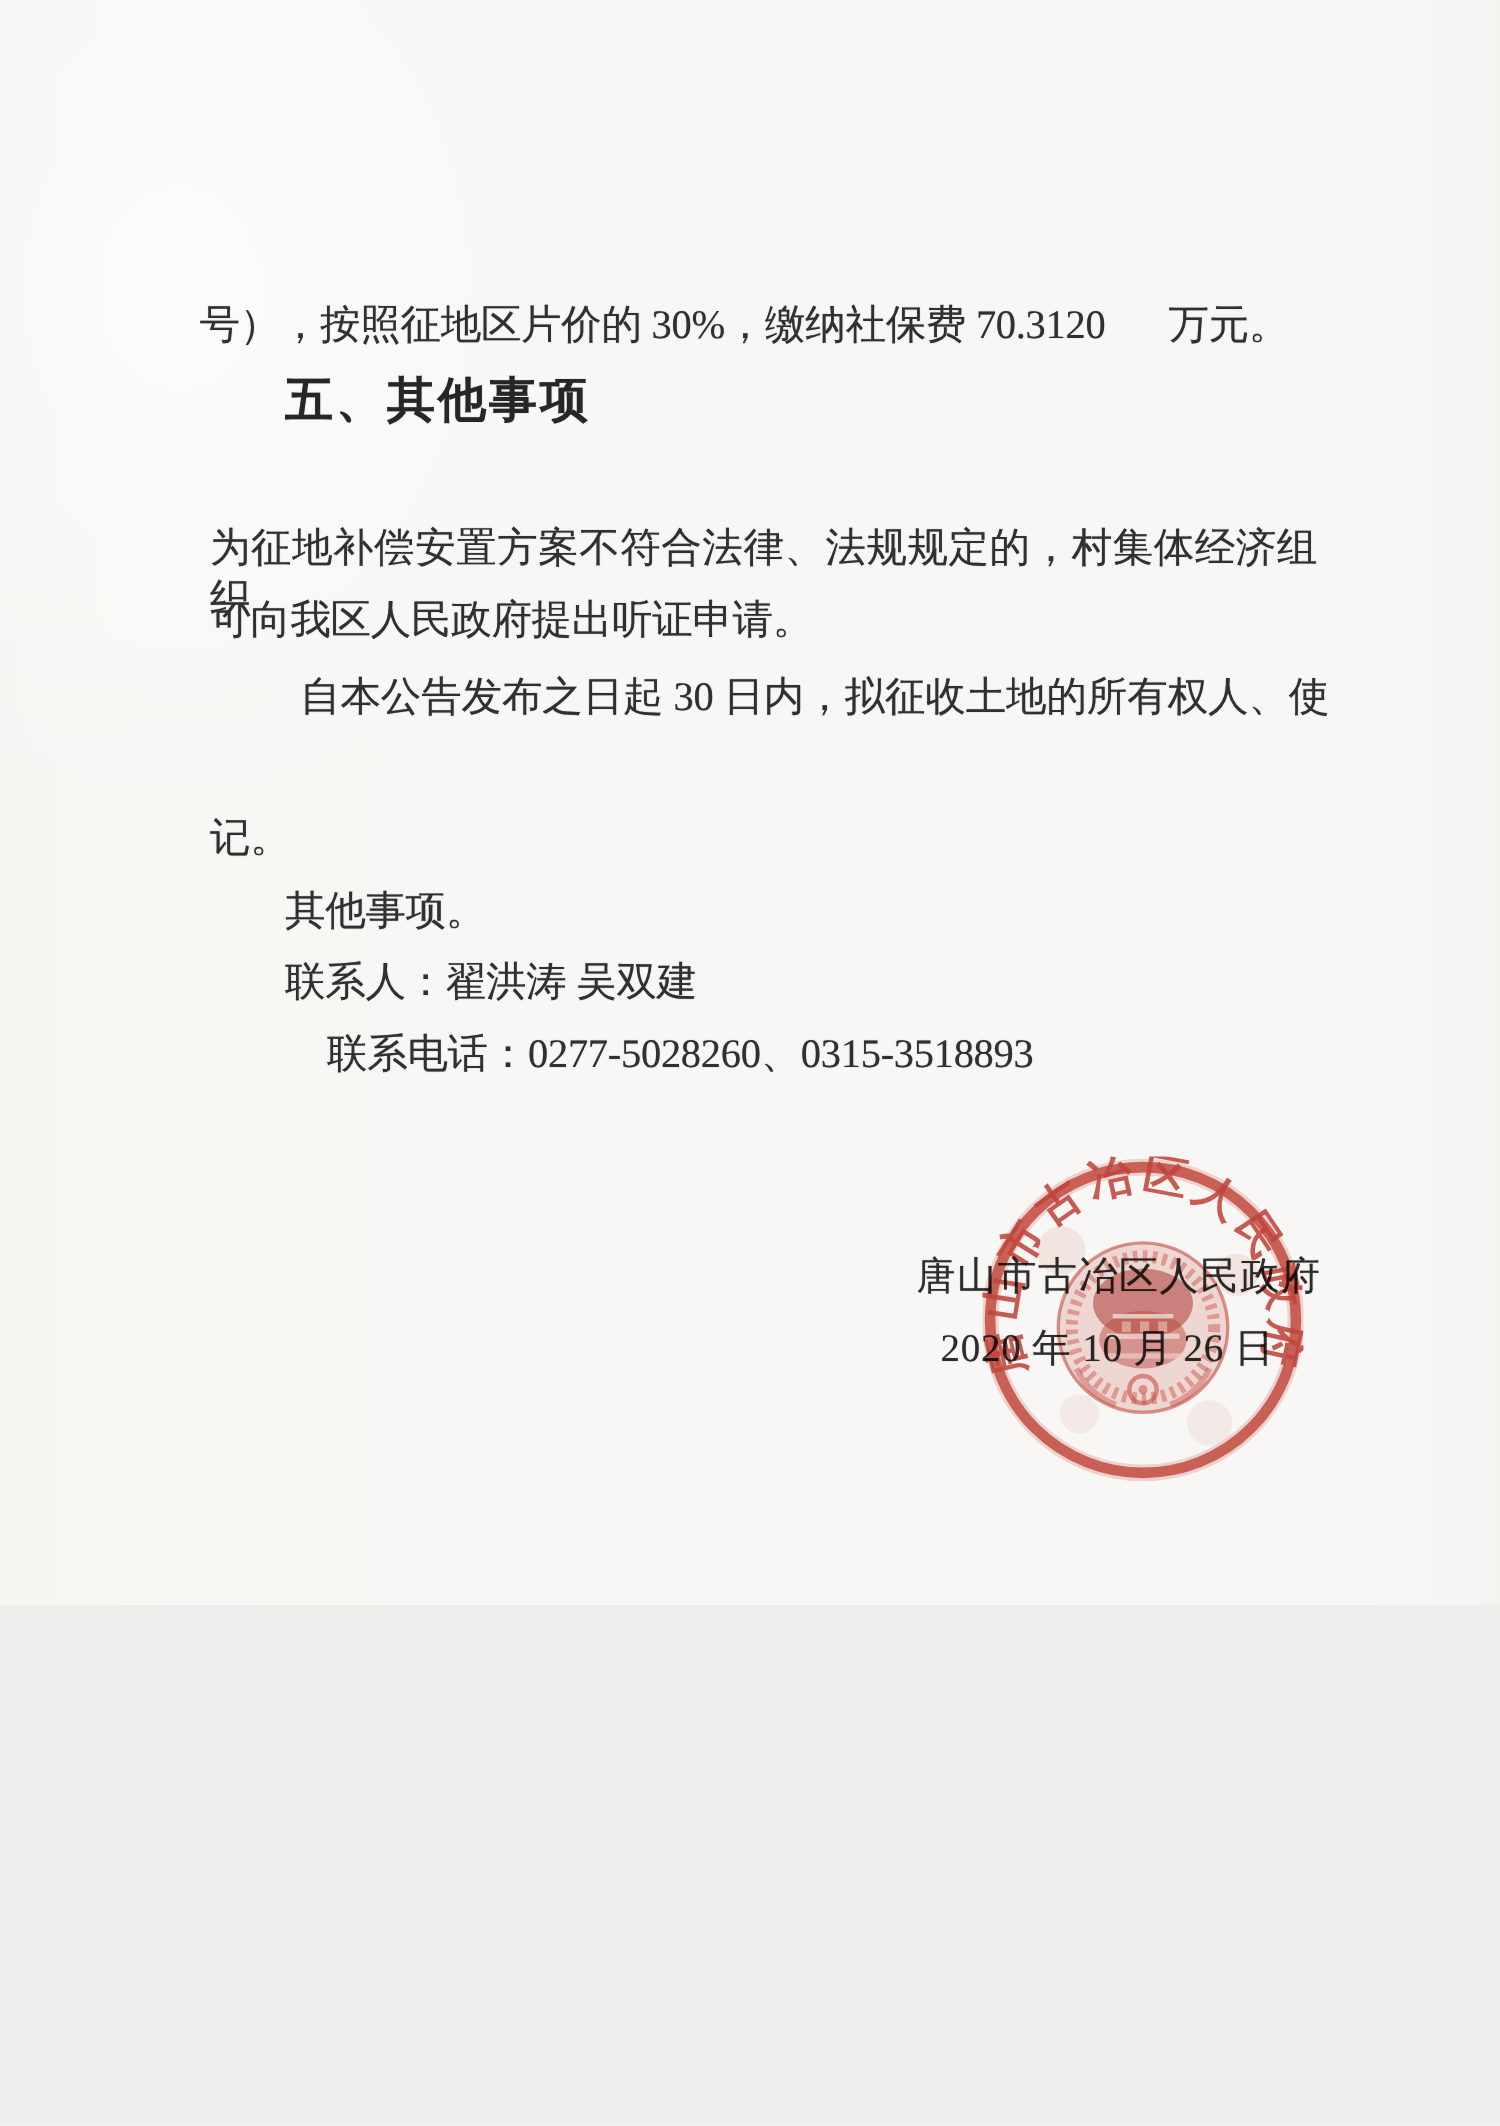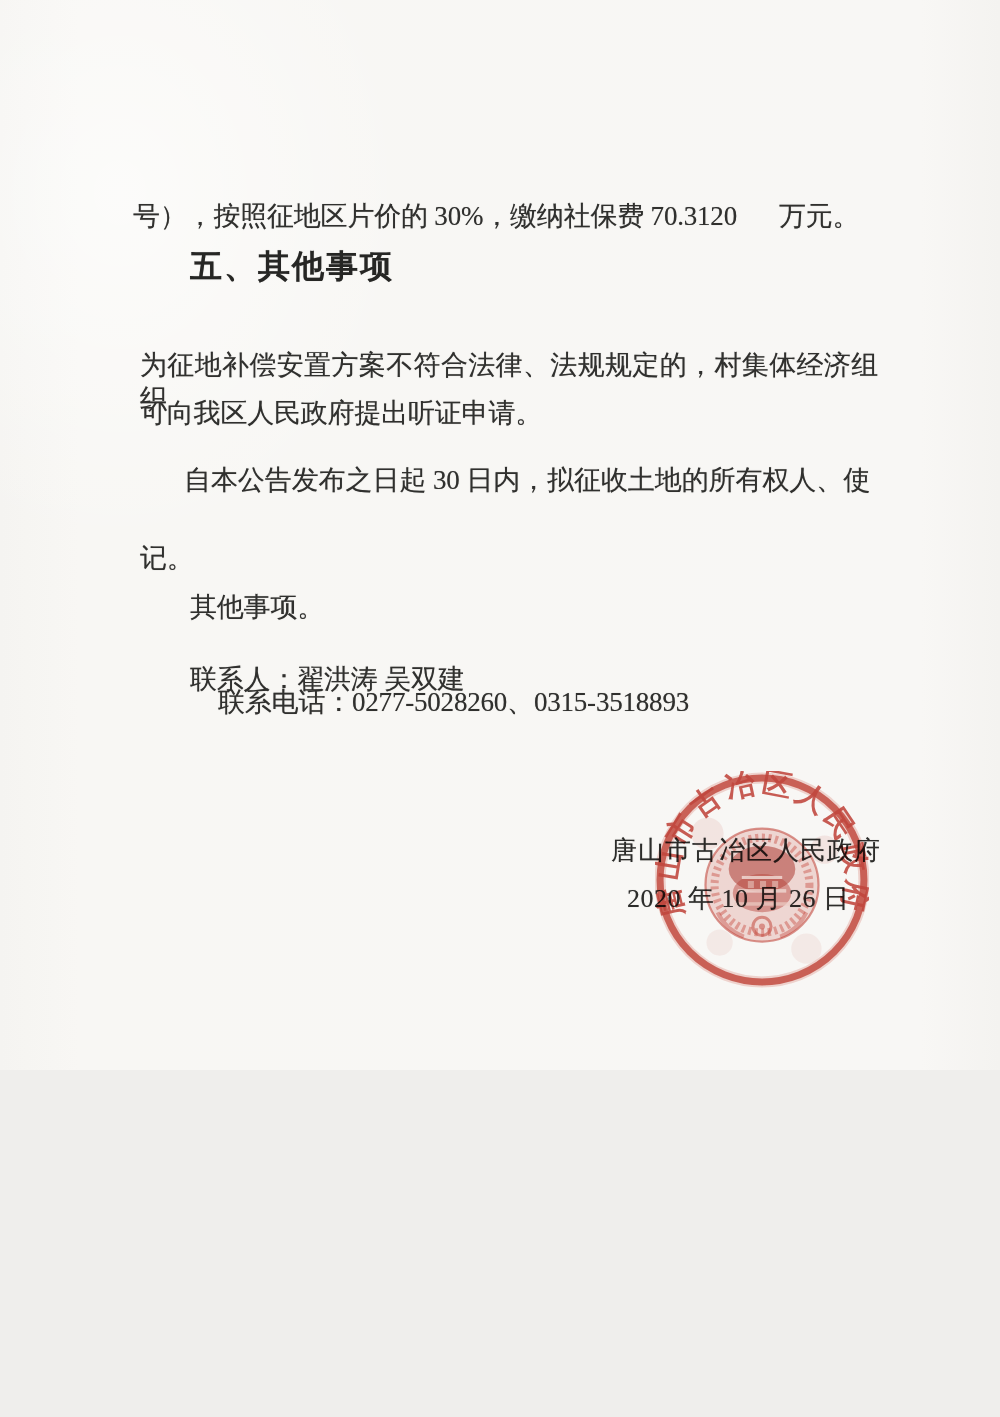--- a/index.html
+++ b/index.html
@@ -57,25 +57,25 @@
 
   <div class="line" style="left:133px;top:199px;">
     <span>号），按照征地区片价的 30%，缴纳社保费 70.3120</span><span class="blank-gap"></span><span>万元。</span>
   </div>
 
   <div class="line heading" style="left:190px;top:249px;">五、其他事项</div>
 
   <div class="line jline" style="left:140px;top:348px;width:738px;">为征地补偿安置方案不符合法律、法规规定的，村集体经济组织</div>
   <div class="line" style="left:140px;top:396px;text-align:center;">可向我区人民政府提出听证申请。</div>
 
-  <div class="line jline" style="left:184px;top:447px;width:686px;margin-top:16px;">自本公告发布之日起 30 日内，拟征收土地的所有权人、使</div>
+  <div class="line jline" style="left:200px;top:447px;width:686px;">自本公告发布之日起 30 日内，拟征收土地的所有权人、使</div>
   <div class="line" style="left:140px;top:541px;">记。</div>
 
   <div class="line" style="left:190px;top:590px;">其他事项。</div>
-  <div class="line" style="left:190px;top:637px;margin-top:25px;">联系人：翟洪涛 吴双建</div>
+  <div class="line" style="left:190px;top:637px;">联系人：翟洪涛 吴双建</div>
   <div class="line" style="left:218px;top:685px;">联系电话：0277-5028260、0315-3518893</div>
 
   <div class="sig" style="left:611px;top:833px;font-size:26px;letter-spacing:1px;">唐山市古冶区人民政府</div>
   <div class="sig" style="left:627px;top:881px;font-size:26px;letter-spacing:.5px;">2020 年 10 月 26 日</div>
 
   <div class="seal-wrap">
     <svg width="214" height="218" viewBox="0 0 212 216">
       <defs>
         <path id="arcPath" d="M 29.9 141.5 A 84 84 0 1 1 182.1 141.5" fill="none"></path>
       </defs>

